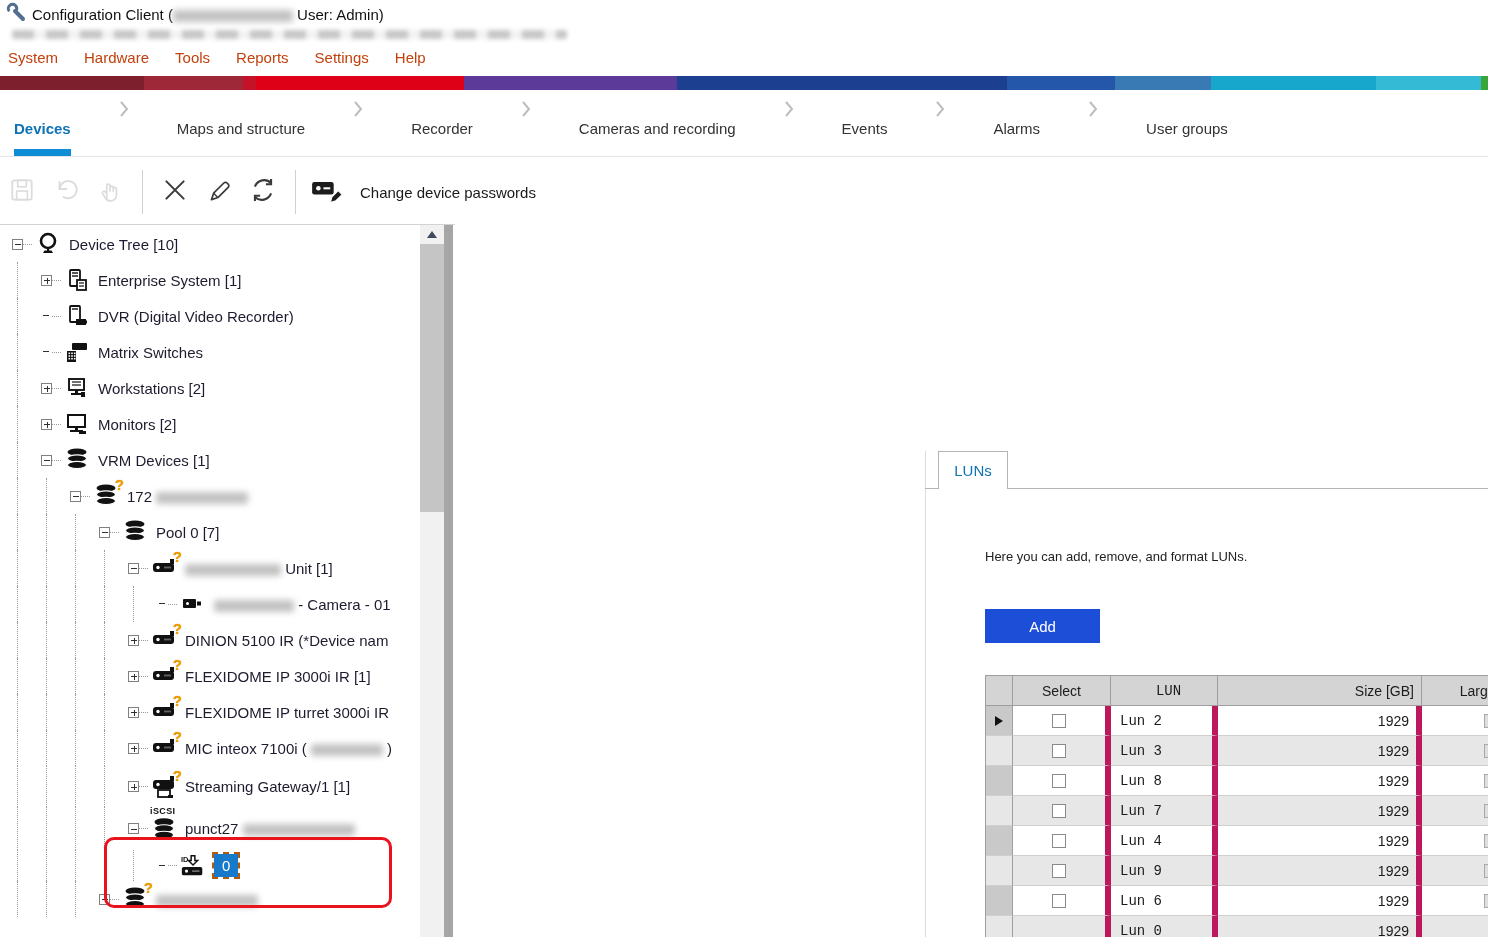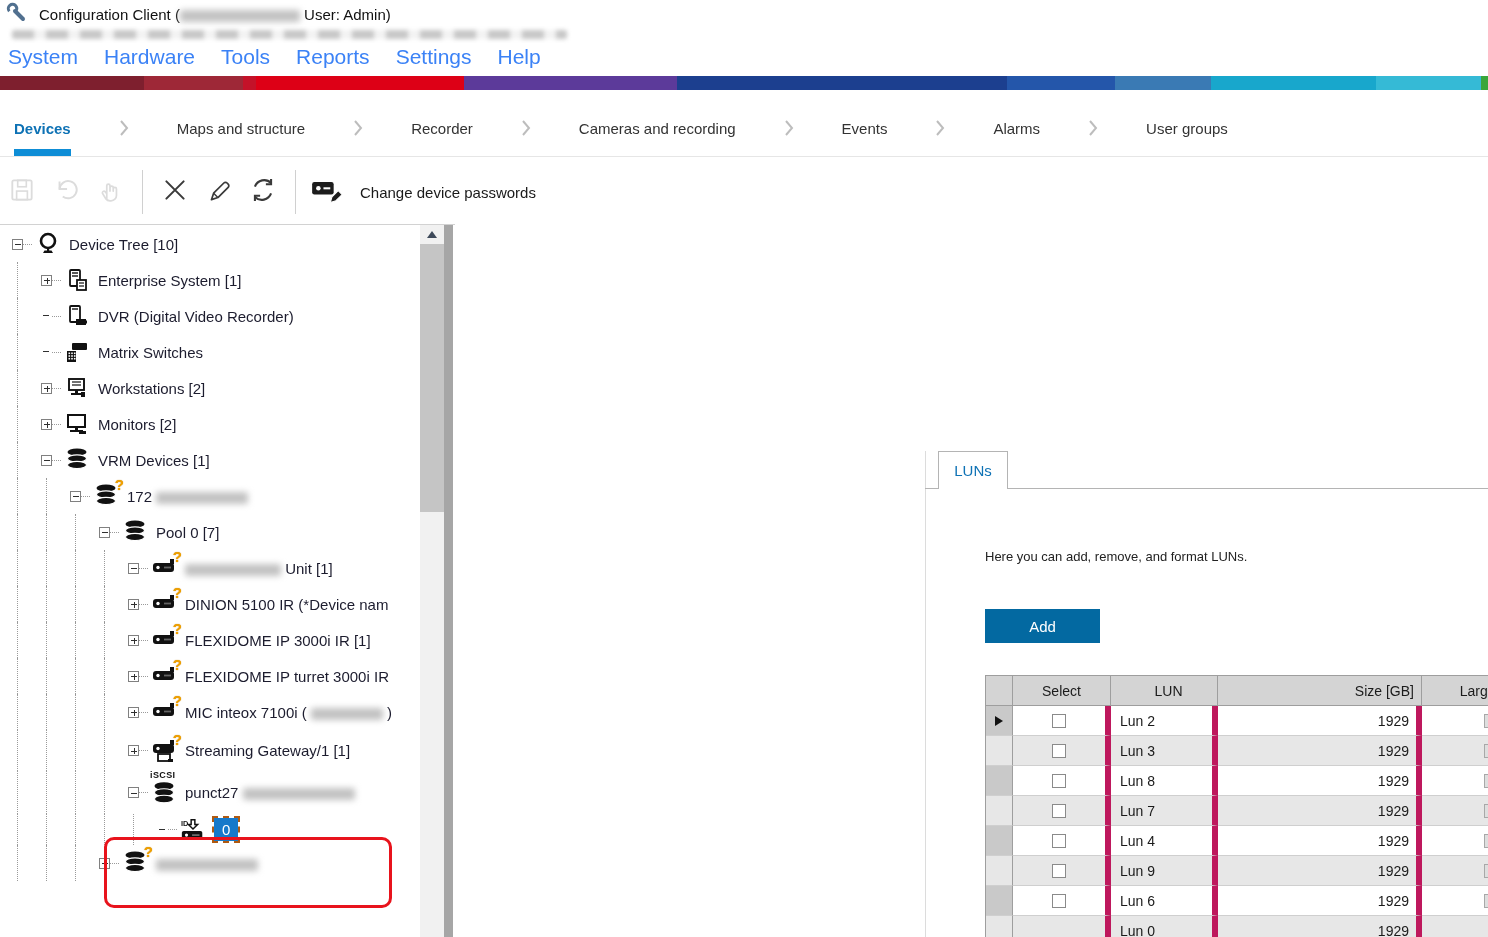--- a/index.html
+++ b/index.html
@@ -2,33 +2,33 @@
 <html><head>
 <meta charset="utf-8">
 <style>
   * { margin:0; padding:0; box-sizing:border-box; }
   html,body { background:#fff; }
   body { font-family:"Liberation Sans", sans-serif; color:#1a1a1a; }
   #window { position:relative; width:1488px; height:937px; overflow:hidden; background:#fff; }
 
   
   .titlebar { position:absolute; left:0; top:0; width:1488px; height:28px; display:flex; align-items:center; padding-left:5px; }
-  .titlebar .ttl { font-size:15px; color:#111; margin-left:12px; }
+  .titlebar .ttl { font-size:15px; color:#111; margin-left:5px; }
   .redact { display:inline-block; background:#c2c2c2; filter:blur(3px); border-radius:2px; height:12px; vertical-align:middle; }
   .redact-strip { position:absolute; left:12px; top:30px; width:555px; height:9px; background:repeating-linear-gradient(90deg,#9a9a9a 0 22px,#e8e8e8 22px 34px); filter:blur(2px); opacity:.55; border-radius:2px; }
 
   
   .menubar { position:absolute; left:0; top:42px; width:1488px; height:30px; display:flex; align-items:center; padding-left:8px; gap:26px; }
-  .menubar .mitem { font-size:21px; color:#3b82f6; cursor:default; }
+  .menubar .mitem { font-size:15px; color:#c2410c; cursor:default; }
 
   
   .stripe { position:absolute; left:0; top:76px; width:1488px; height:14px; }
 
   
-  .nav { position:absolute; left:0; top:100px; width:1488px; height:57px; display:flex; align-items:center; border-bottom:1px solid #e6e6e6;gap:16px; }
+  .nav { position:absolute; left:0; top:100px; width:1488px; height:57px; display:flex; align-items:flex-start; border-bottom:1px solid #e6e6e6;gap:16px; }
   .nav .tab { font-size:15px; color:#333; padding:0 14px; position:relative; height:100%; display:flex; align-items:center; }
   .nav .tab.active { color:#0e72b5; font-weight:700; }
   .nav .tab.active::after { content:""; position:absolute; left:14px; right:14px; bottom:0; height:7px; background:#0e8dd6; }
   .nav .chev { margin:0 18px; display:flex; align-items:center; }
 
   
   .toolbar { position:absolute; left:0; top:160px; width:1488px; height:65px; display:flex; align-items:center; border-bottom:1px solid #d2d2d2; padding-left:0; }
   .tbtn { width:44px; height:44px; display:flex; align-items:center; justify-content:center; }
   .tsep { width:1px; height:44px; background:#d0d0d0; margin:0 10px; }
   .tb-label { font-size:15px; color:#1a1a1a; margin-left:10px; }
@@ -59,31 +59,31 @@
 
   
   .annotation { position:absolute; left:104px; top:837px; width:288px; height:71px; border:3px solid #e8131c; border-radius:10px; z-index:30; pointer-events:none; }
 
   
   .rpanel { position:absolute; left:455px; top:211px; width:1033px; height:712px; background:#fff; }
   .content-edge { position:absolute; left:470px; top:240px; width:1px; height:697px; background:#dcdcdc; }
   .tabline { position:absolute; left:470px; top:277px; width:1018px; height:1px; background:#b4b4b4; }
   .luntab { position:absolute; left:483px; top:240px; width:70px; height:38px; border:1px solid #b4b4b4; border-bottom:none; background:#fff; z-index:2; display:flex; align-items:center; justify-content:center; font-size:15px; color:#0e72b5; }
   .desc { position:absolute; left:530px; top:338px; font-size:13px; color:#222; }
-  .btn-add { position:absolute; left:530px; top:398px; width:115px; height:34px; background:#0369a1; color:#fff; border:none; font-size:15px; font-family:"Liberation Sans",sans-serif; }
+  .btn-add { position:absolute; left:530px; top:398px; width:115px; height:34px; background:#1d4ed8; color:#fff; border:none; font-size:15px; font-family:"Liberation Sans",sans-serif; }
 
   
   .luntable { position:absolute; left:530px; top:464px; width:945px; border-top:1px solid #9e9e9e; border-left:1px solid #9e9e9e; font-size:14px; }
   .hrow, .drow { display:flex; }
   .hcell { background:#d4d4d4; border-right:1px solid #9e9e9e; border-bottom:1px solid #9e9e9e; height:30px; display:flex; align-items:center; justify-content:center; color:#1b1b1b; }
   .dcell { border-right:6px solid #be185d; border-bottom:1px solid #cfcfcf; height:30px; display:flex; align-items:center; }
   .rowhdr { background:#c9c9c9; border-right:1px solid #9e9e9e; justify-content:center; }
   .c0 { width:27px; flex:0 0 27px; }
   .c1 { width:98px; flex:0 0 98px; justify-content:center; }
-  .c2 { width:107px; flex:0 0 107px; padding-left:9px; }
+  .c2 { width:107px; flex:0 0 107px; padding-left:9px;font-family:Liberation Mono, monospace; }
   .c3 { width:204px; flex:0 0 204px; justify-content:flex-end; padding-right:7px; }
   .c4 { width:144px; flex:0 0 144px; justify-content:center; }
   .drow.alt .dcell { background:#e7e7e7; }
   .cbx { width:14px; height:14px; border:1px solid #8a8a8a; background:#fff; }
   .cbx.dis { background:#dedede; border-color:#a8a8a8; }
   .curtri { width:0; height:0; border-top:5px solid transparent; border-bottom:5px solid transparent; border-left:8px solid #111; }
 </style>
 </head>
 <body>
 
@@ -358,20 +358,37 @@
             </svg>
             <span class="qbadge">?</span>
           </div>
           <span class="tlabel"><span class="redact" style="width: 96px;"></span> <span>Unit [1]</span> </span>
         </div>
         <div class="trow">
           <div class="slot guide"></div>
           <div class="slot guide"></div>
           <div class="slot guide"></div>
           <div class="slot guide"></div>
+          <div class="slot guide"></div>
+          <div class="expander none"></div>
+          <div class="stub"></div>
+          <div class="ticon">
+            <svg width="24" height="24" viewBox="0 0 24 24">
+              <rect x="2" y="7" width="13" height="9" rx="1" fill="#111"></rect>
+              <rect x="16" y="9.5" width="4" height="4" fill="#111"></rect>
+              <circle cx="6.5" cy="11.5" r="1.5" fill="#fff"></circle>
+            </svg>
+          </div>
+          <span class="tlabel"><span class="redact" style="width: 80px;"></span> <span> - Camera - 01</span> </span>
+        </div>
+        <div class="trow">
+          <div class="slot guide"></div>
+          <div class="slot guide"></div>
+          <div class="slot guide"></div>
+          <div class="slot guide"></div>
           <div class="expander plus"></div>
           <div class="stub"></div>
           <div class="ticon">
             <svg width="26" height="26" viewBox="0 0 26 26">
               <rect x="19" y="4" width="4" height="5" fill="#111"></rect>
               <rect x="2" y="8" width="21" height="9" rx="3" fill="#111"></rect>
               <circle cx="7" cy="12.5" r="1.7" fill="#fff"></circle>
               <rect x="13" y="11.6" width="7" height="1.8" fill="#fff" opacity=".35"></rect>
             </svg>
             <span class="qbadge">?</span>

